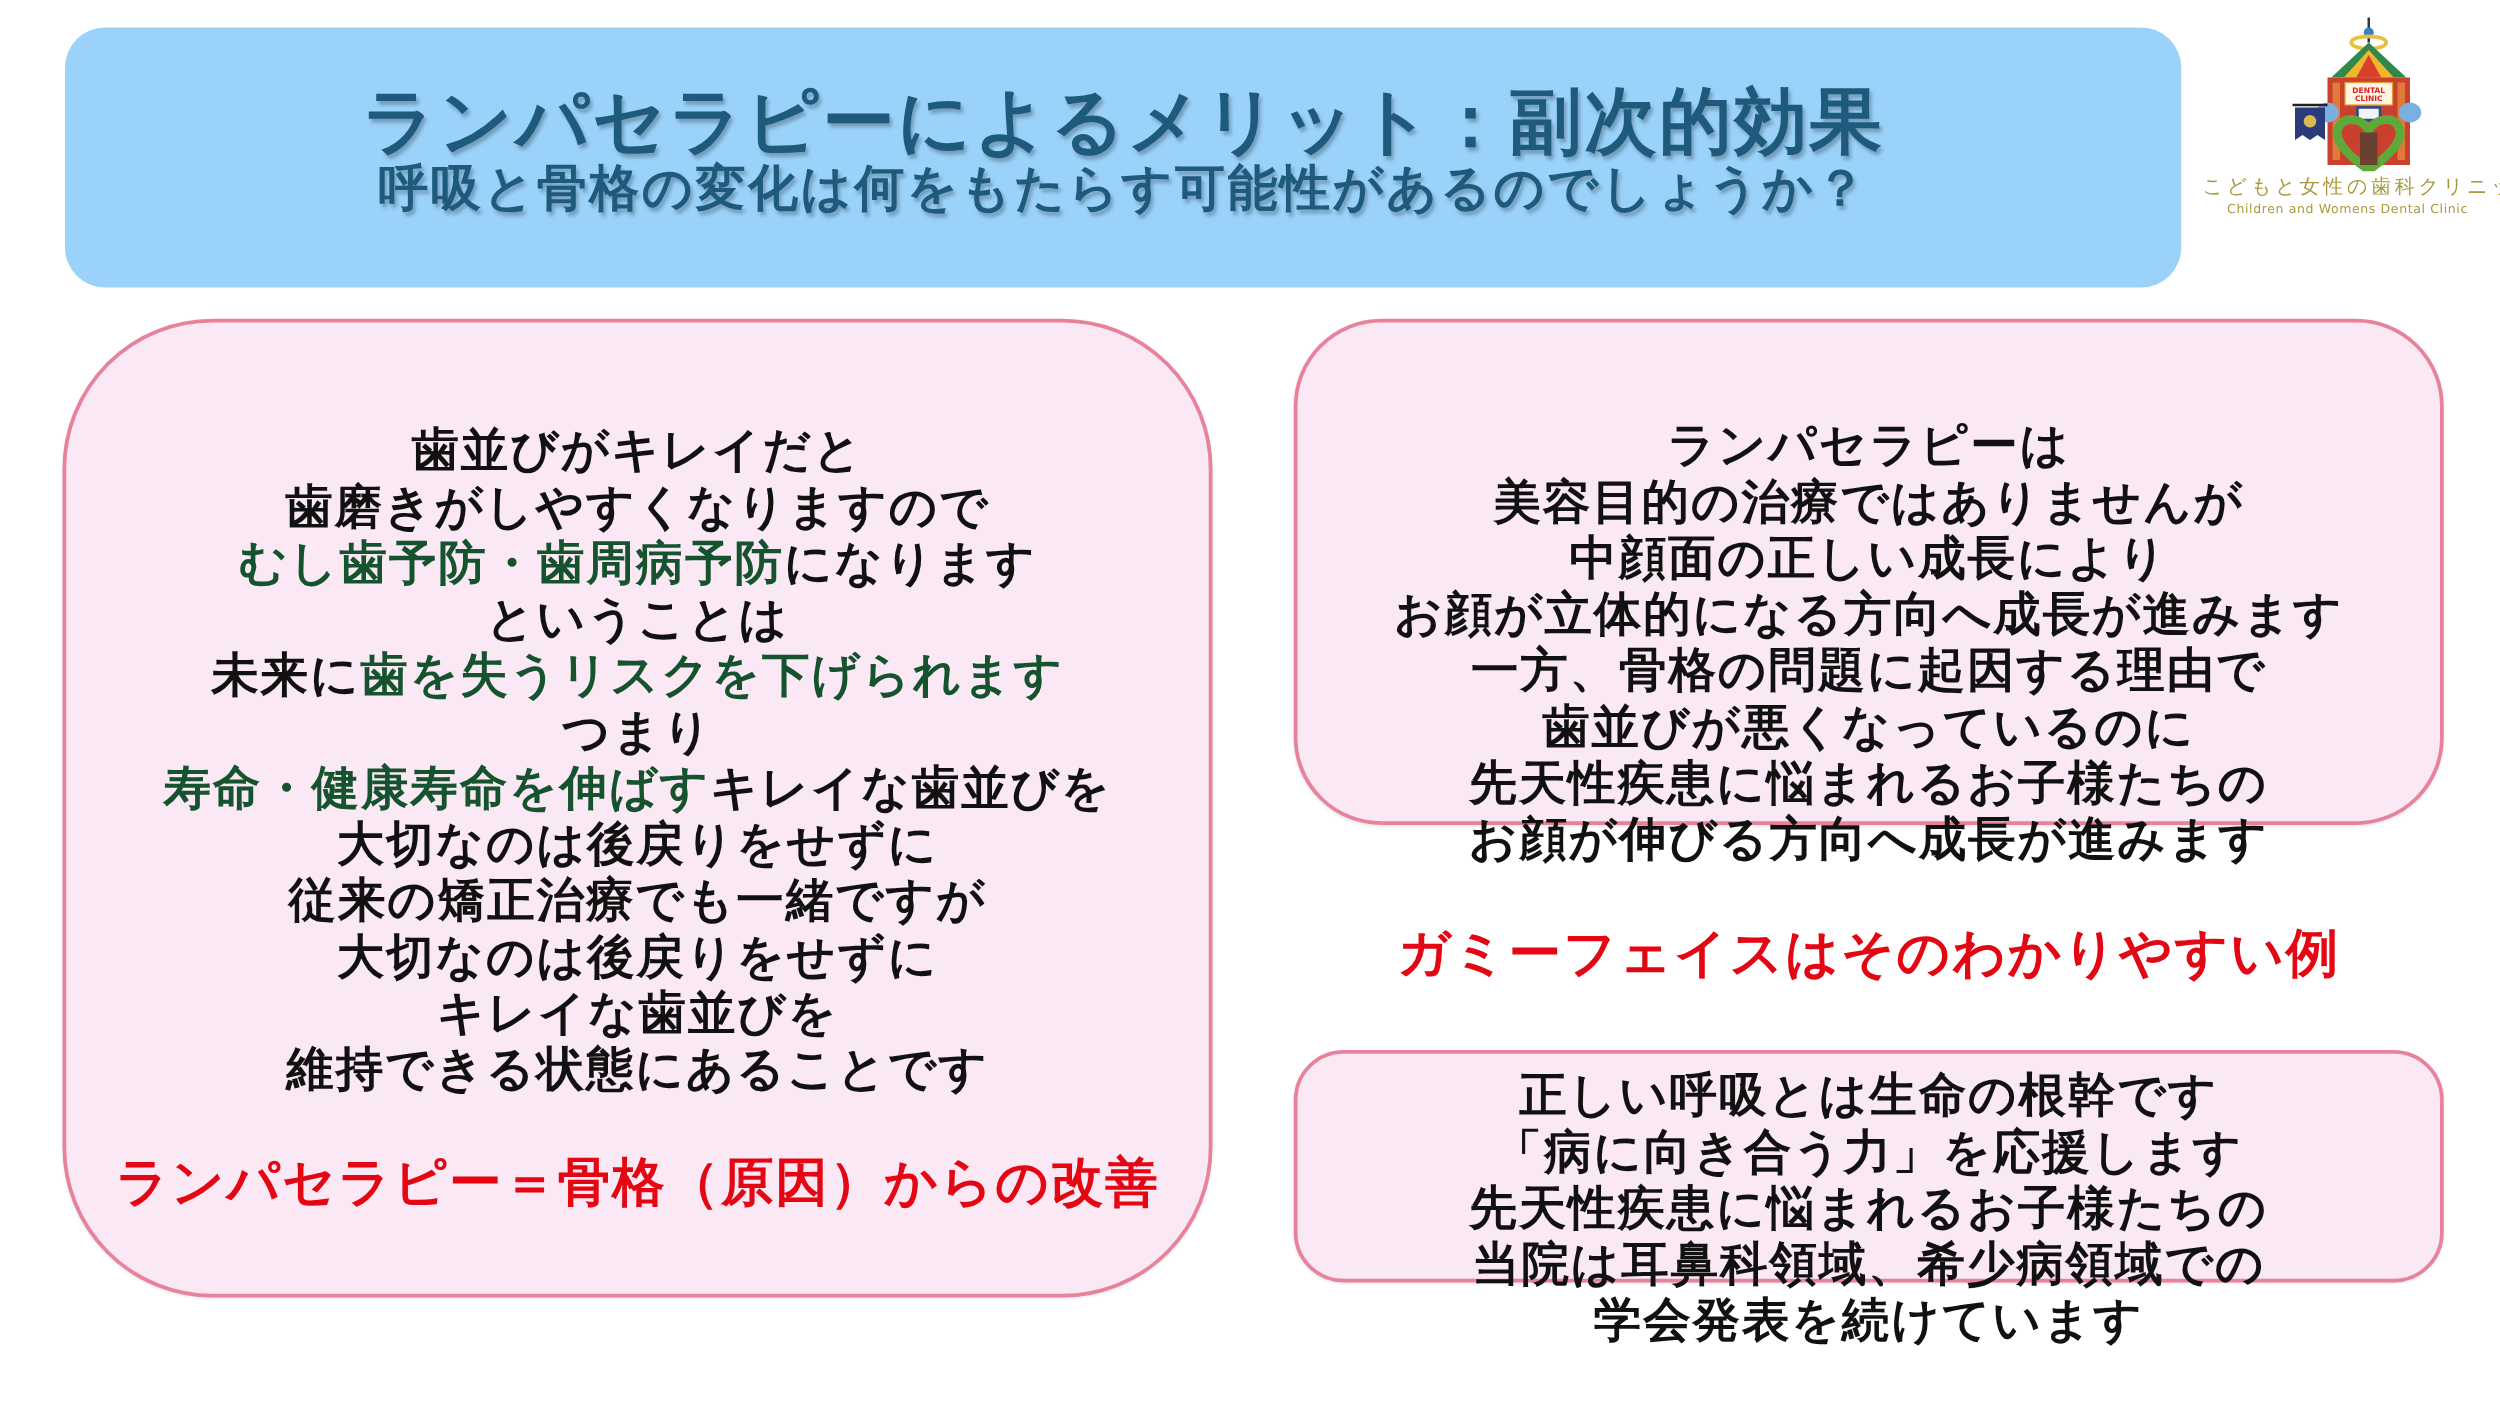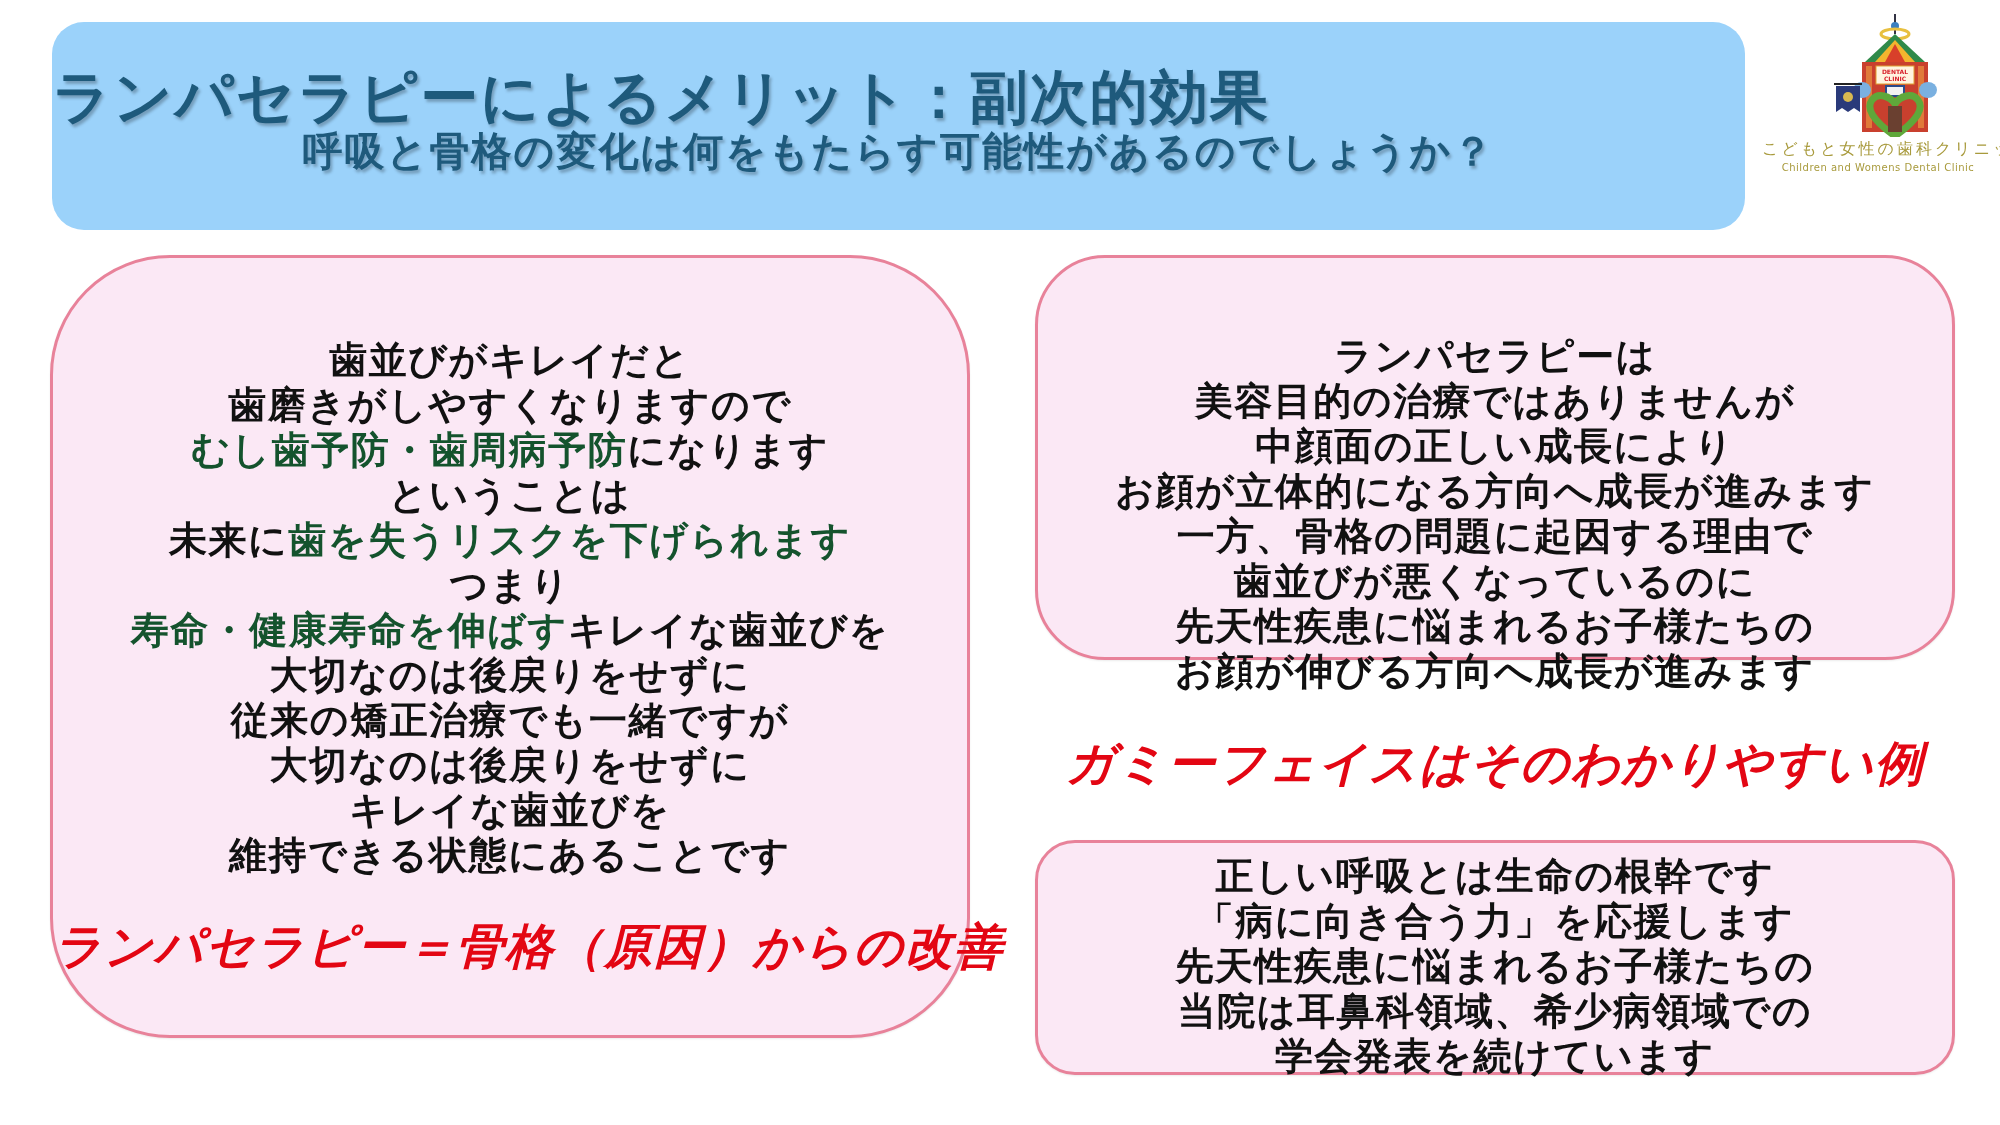--- a/index.html
+++ b/index.html
@@ -6,21 +6,21 @@
   body {
     width:2000px; height:1125px; position:relative; overflow:hidden;
     background:#ffffff;
     font-family:"DejaVu Sans", "Liberation Sans", sans-serif;
   }
   .header {
     position:absolute; left:52px; top:22px; width:1693px; height:208px;
     background:#9BD2FA; border-radius:32px;
   }
   .header-title {
-    position:absolute; left:0; right:0; top:40px; text-align:left;
+    position:absolute; left:0; right:0; top:40px; text-align:center;
     font-size:58px; font-weight:bold; color:#1E5A7C; letter-spacing:2px;
     text-shadow:2px 3px 3px rgba(0,0,0,0.25); line-height:70px; white-space:nowrap;
   }
   .header-sub {
     position:absolute; left:0; right:0; top:104px; text-align:center;
     font-size:40px; font-weight:bold; color:#1E5A7C; letter-spacing:2px;
     text-shadow:2px 3px 3px rgba(0,0,0,0.25); line-height:50px; white-space:nowrap;
   }
   .logo { position:absolute; left:1762px; top:12px; width:232px; height:170px; }
   .logo-jp {
@@ -30,30 +30,30 @@
   .logo-en {
     position:absolute; left:0; right:0; top:150px; text-align:center;
     font-size:10px; color:#A89A3C; letter-spacing:0.5px; white-space:nowrap;
   }
   .panel {
     position:absolute; background:#FBE8F5; border:3px solid #E8829A;
     box-sizing:border-box; box-shadow:0 1px 2px rgba(0,0,0,0.08);
   }
   .panel-left { left:50px; top:255px; width:920px; height:783px; border-radius:120px; }
   .panel-rt { left:1035px; top:255px; width:920px; height:405px; border-radius:70px; }
-  .panel-rb { left:1035px; top:840px; width:920px; height:235px; border-radius:40px;padding-left:16px; }
+  .panel-rb { left:1035px; top:840px; width:920px; height:186px; border-radius:40px;padding-left:16px; }
   .lines { position:absolute; left:0; right:0; text-align:center; }
   .line {
     font-size:38px; font-weight:bold; color:#111111; line-height:45px;
     height:45px; white-space:nowrap; letter-spacing:1.5px;
   }
   .red { color:#14532d; }
   .emph {
-    font-size:48px; font-weight:bold; color:#E30613; line-height:56px;
-    white-space:nowrap; letter-spacing:1.5px; text-align:center; position:absolute; left:0; right:0;font-style:italic;
+    font-size:42px; font-weight:bold; color:#E30613; line-height:56px;
+    white-space:nowrap; letter-spacing:1.5px; text-align:center; position:absolute; left:0; right:0;
   }
 </style>
 </head>
 <body>
 
 <div class="header">
   <div class="header-title">ランパセラピーによるメリット：副次的効果</div>
   <div class="header-sub">呼吸と骨格の変化は何をもたらす可能性があるのでしょうか？</div>
 </div>
 

